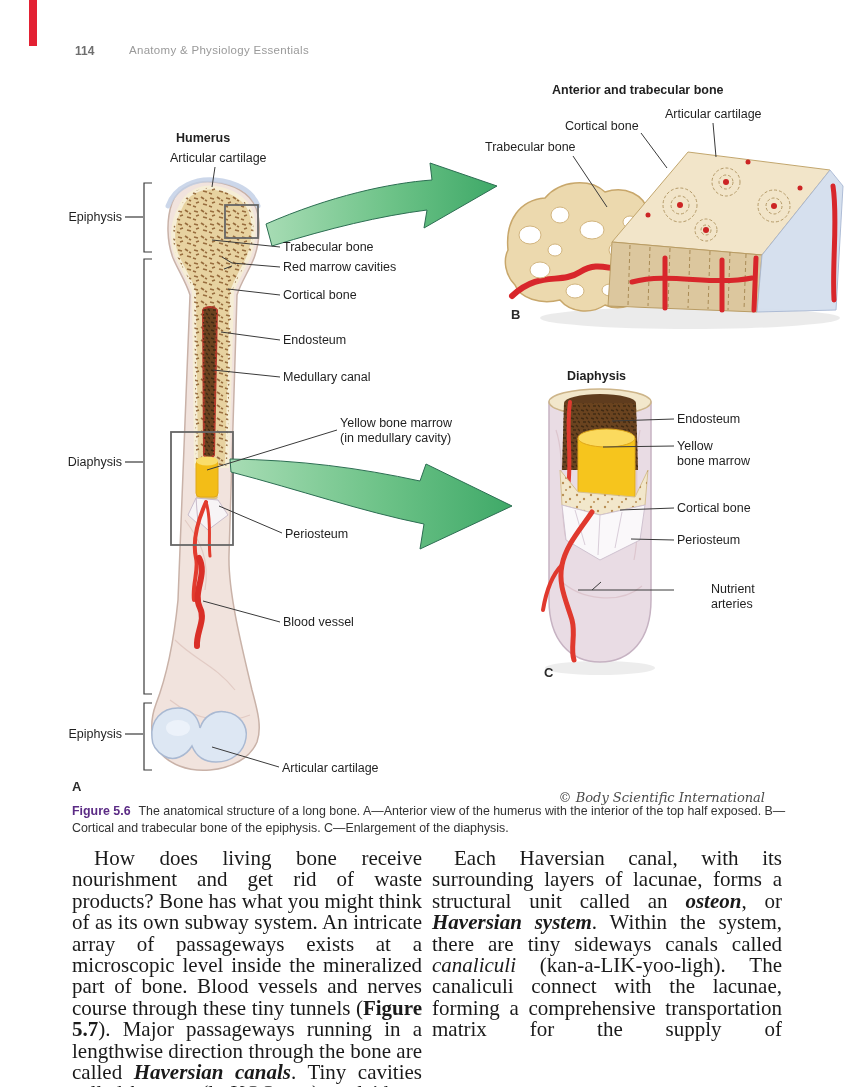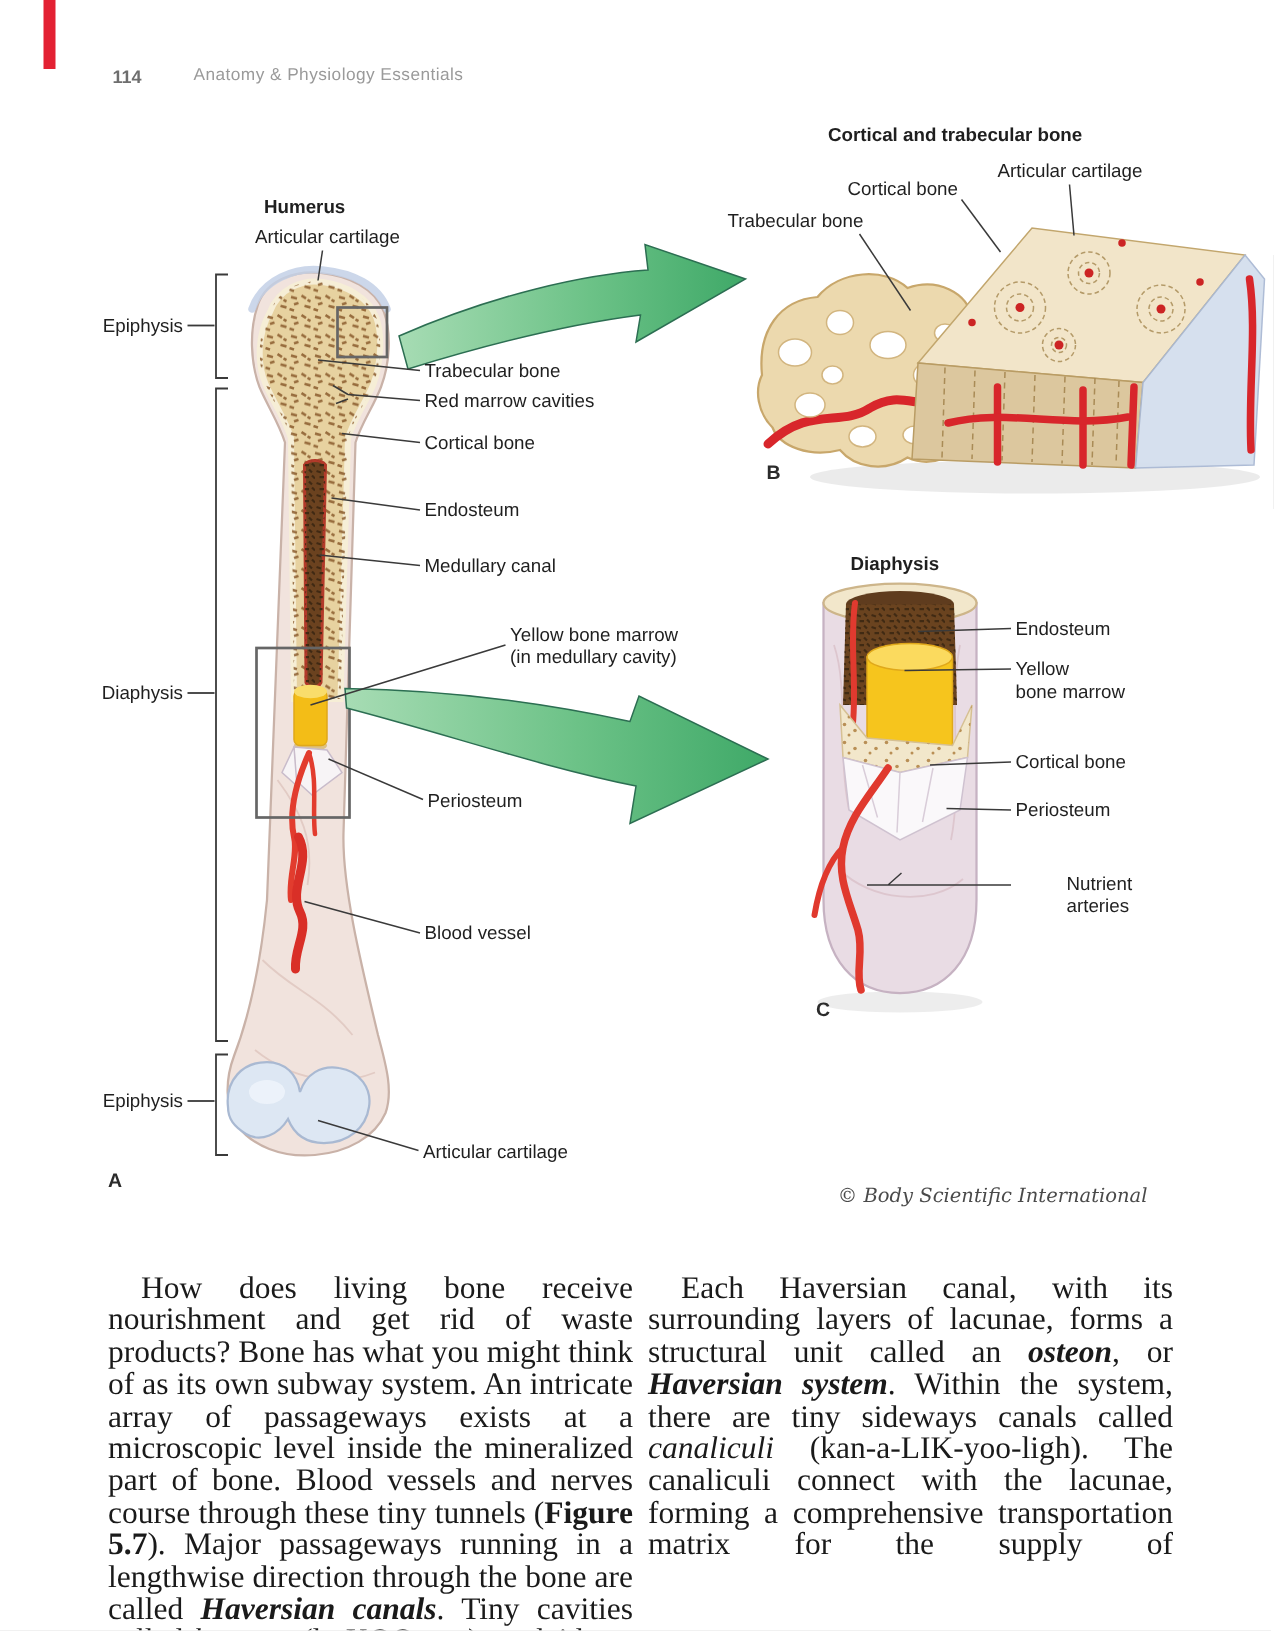--- a/index.html
+++ b/index.html
@@ -251,41 +251,44 @@
   <div class="fl" style="left:283px;top:370px">Medullary canal</div>
   <div class="fl" style="left:340px;top:416px">
     <span>Yellow bone marrow</span><br>
     <span>(in medullary cavity)</span>
   </div>
   <div class="fl" style="left:285px;top:527px">Periosteum</div>
   <div class="fl" style="left:283px;top:615px">Blood vessel</div>
   <div class="fl" style="left:282px;top:761px">Articular cartilage</div>
   <div class="marker" style="left:72px;top:779px">A</div>
 
-  <div class="fl b" style="left:552px;top:83px">Cortical and trabecular bone</div>
+  <div class="fl b" style="left:552px;top:83px">Anterior and trabecular bone</div>
   <div class="fl" style="left:565px;top:119px">Cortical bone</div>
   <div class="fl" style="left:665px;top:107px">Articular cartilage</div>
   <div class="fl" style="left:485px;top:140px">Trabecular bone</div>
   <div class="marker" style="left:511px;top:307px">B</div>
 
   <div class="fl b" style="left:567px;top:369px">Diaphysis</div>
   <div class="fl" style="left:677px;top:412px">Endosteum</div>
   <div class="fl" style="left:677px;top:439px">
     <span>Yellow</span><br>
     <span>bone marrow</span>
   </div>
   <div class="fl" style="left:677px;top:501px">Cortical bone</div>
   <div class="fl" style="left:677px;top:533px">Periosteum</div>
   <div class="fl" style="left:711px;top:582px">
     <span>Nutrient</span><br>
     <span>arteries</span>
   </div>
   <div class="marker" style="left:544px;top:665px">C</div>
 
   <div class="credit">© Body Scientific International</div>
+  <div class="caption">
+    <span class="cap-fig">Figure 5.6</span><span>The anatomical structure of a long bone. A—Anterior view of the humerus with the interior of the top half exposed. B—Cortical and trabecular bone of the epiphysis. C—Enlargement of the diaphysis.</span>
+  </div>
 
   <div class="col col-left">
       <p class="indent fill"><span>How does living bone receive nourishment and get rid of waste products? Bone has what you might think of as its own subway system. An intricate array of passageways exists at a microscopic level inside the mineralized part of bone. Blood vessels and nerves course through these tiny tunnels (</span><span class="b">Figure 5.7</span><span>). Major passageways running in a lengthwise direction through the bone are called </span><span class="b i">Haversian canals</span><span>. Tiny cavities called </span><span class="i">lacunae</span><span> (la-KOO-nee) are laid out in</span></p>
     </div>
   <div class="col col-right">
       <p class="indent fill"><span>Each Haversian canal, with its surrounding layers of lacunae, forms a structural unit called an </span><span class="b i">osteon</span><span>, or </span><span class="b i">Haversian system</span><span>. Within the system, there are tiny sideways canals called </span><span class="i">canaliculi</span><span> (kan-a-LIK-yoo-ligh). The canaliculi connect with the lacunae, forming a comprehensive transportation matrix for the supply of</span></p>
     </div>
 
   <div class="footer">Copyright Goodheart-Willcox Co., Inc.</div>
 </div>

